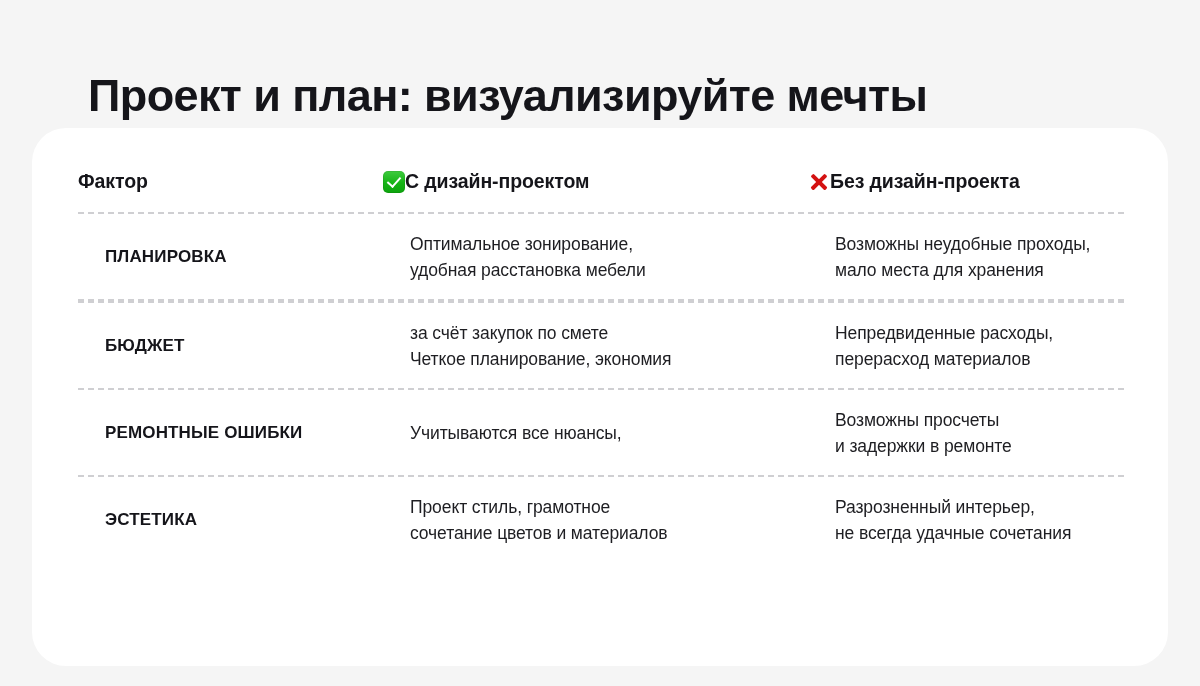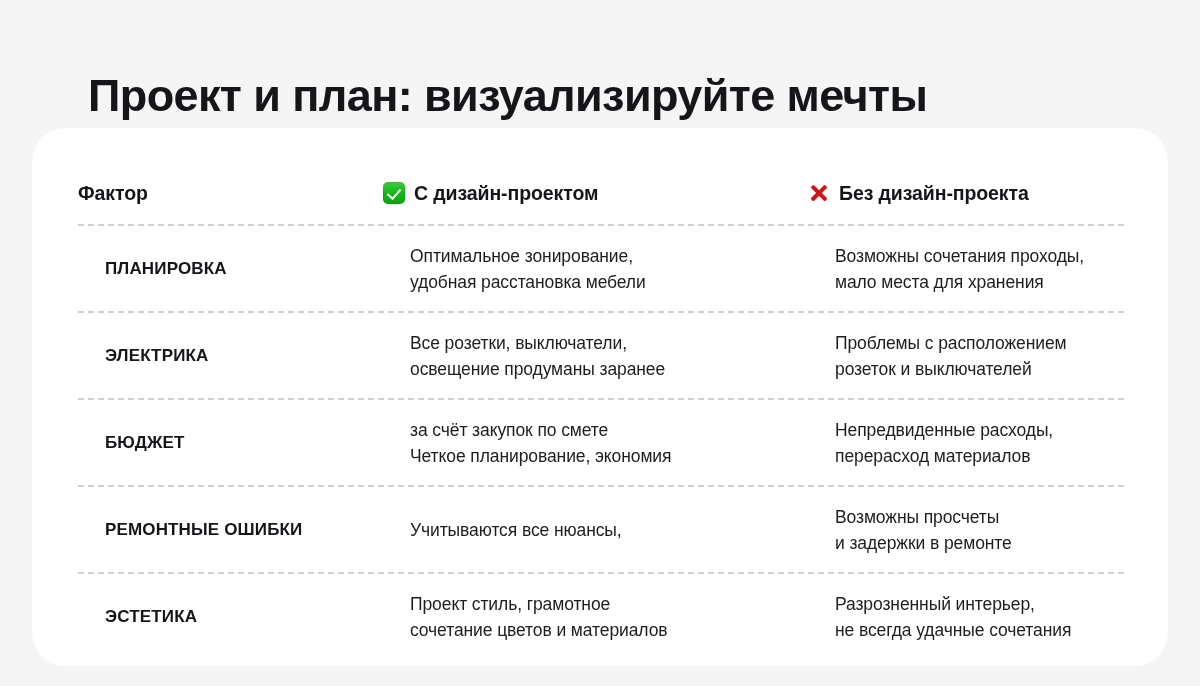--- a/index.html
+++ b/index.html
@@ -43,21 +43,21 @@
     width: 1136px;
     height: 538px;
     background: #ffffff;
     border-radius: 34px;
     box-sizing: border-box;
   }
 
   .table {
     position: absolute;
     left: 46px;
-    top: 34px;
+    top: 22px;
     width: 1046px;
   }
 
   .row {
     display: flex;
     align-items: flex-start;
     box-sizing: border-box;
   }
 
   .row.header-row {
@@ -98,22 +98,21 @@
   
   .head-text {
     font-size: 19.5px;
     font-weight: 700;
     color: #15151a;
     letter-spacing: -0.1px;
     white-space: nowrap;
   }
   .head-with, .head-without {
     display: flex;
-    align-items: center;
-    gap: 9px;
+    align-items: flex-end;
   }
 
   
   .icon-check {
     display: inline-block;
     position: relative;
     width: 22px;
     height: 22px;
     flex: 0 0 22px;
     border-radius: 5px;
@@ -203,45 +202,28 @@
           <div class="factor-label">ПЛАНИРОВКА</div>
         </div>
         <div class="col-with">
           <div class="cell-text">
             <span>Оптимальное зонирование,</span>
             <span>удобная расстановка мебели</span>
           </div>
         </div>
         <div class="col-without">
           <div class="cell-text">
-            <span>Возможны сочетания проходы,</span>
+            <span>Возможны неудобные проходы,</span>
             <span>мало места для хранения</span>
           </div>
         </div>
       </div>
 
       <div class="divider"></div>
 
-      <div class="row data-row">
-        <div class="col-factor">
-          <div class="factor-label">ЭЛЕКТРИКА</div>
-        </div>
-        <div class="col-with">
-          <div class="cell-text">
-            <span>Все розетки, выключатели,</span>
-            <span>освещение продуманы заранее</span>
-          </div>
-        </div>
-        <div class="col-without">
-          <div class="cell-text">
-            <span>Проблемы с расположением</span>
-            <span>розеток и выключателей</span>
-          </div>
-        </div>
-      </div>
 
       <div class="divider"></div>
 
       <div class="row data-row">
         <div class="col-factor">
           <div class="factor-label">БЮДЖЕТ</div>
         </div>
         <div class="col-with">
           <div class="cell-text">
             <span>за счёт закупок по смете</span>

